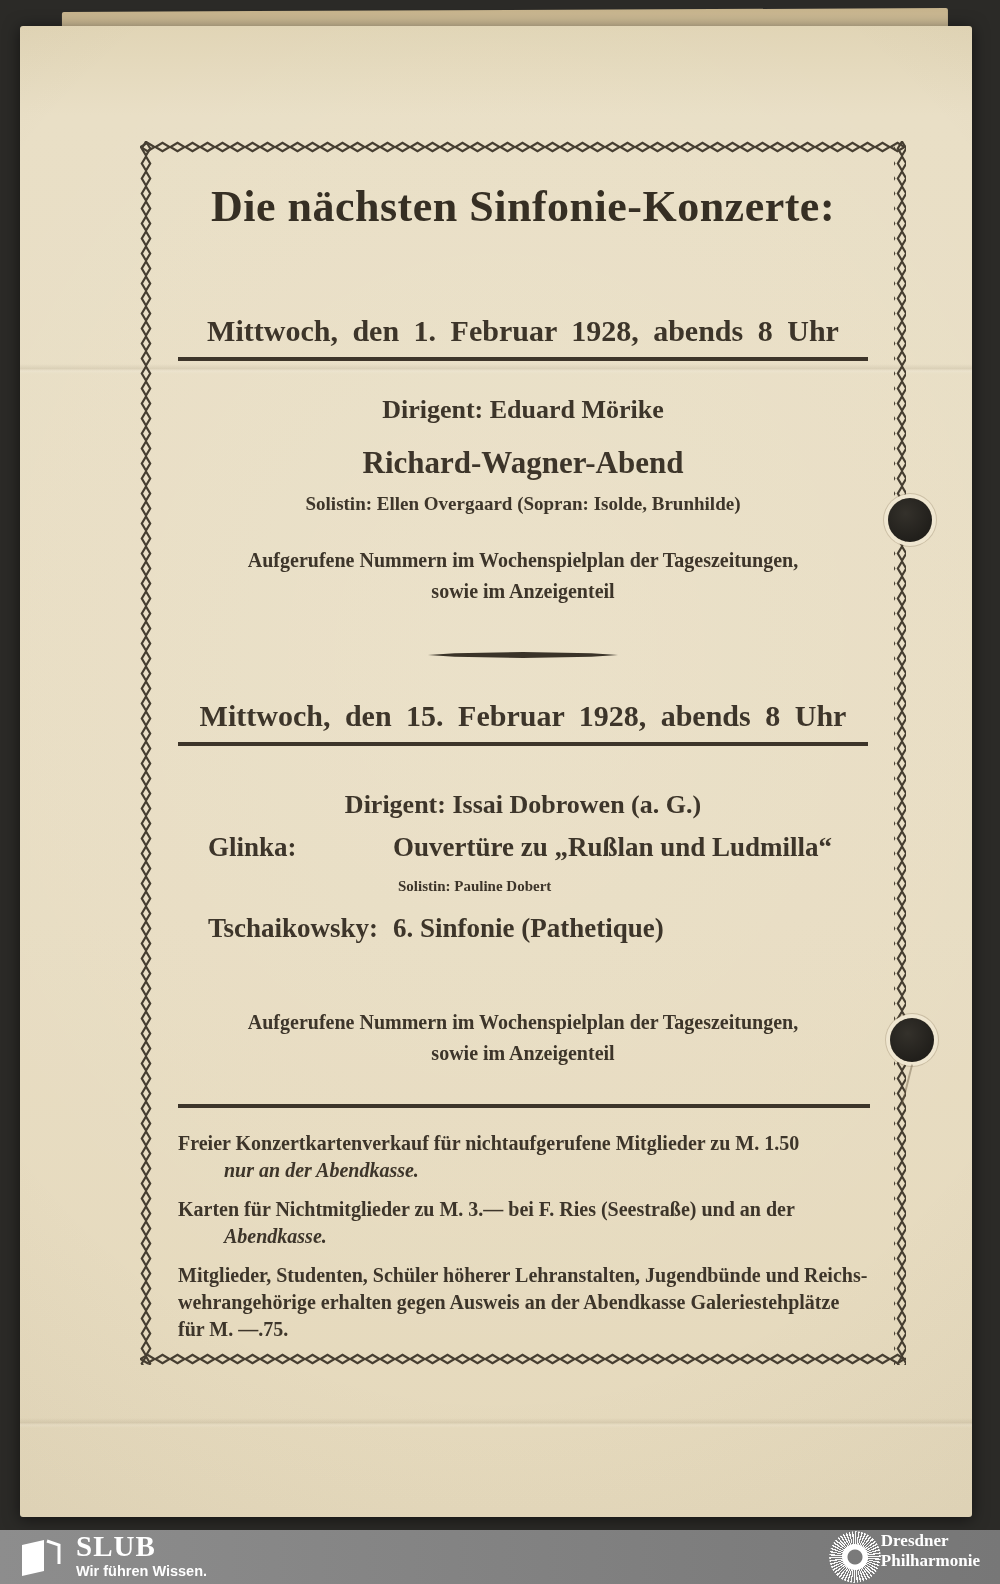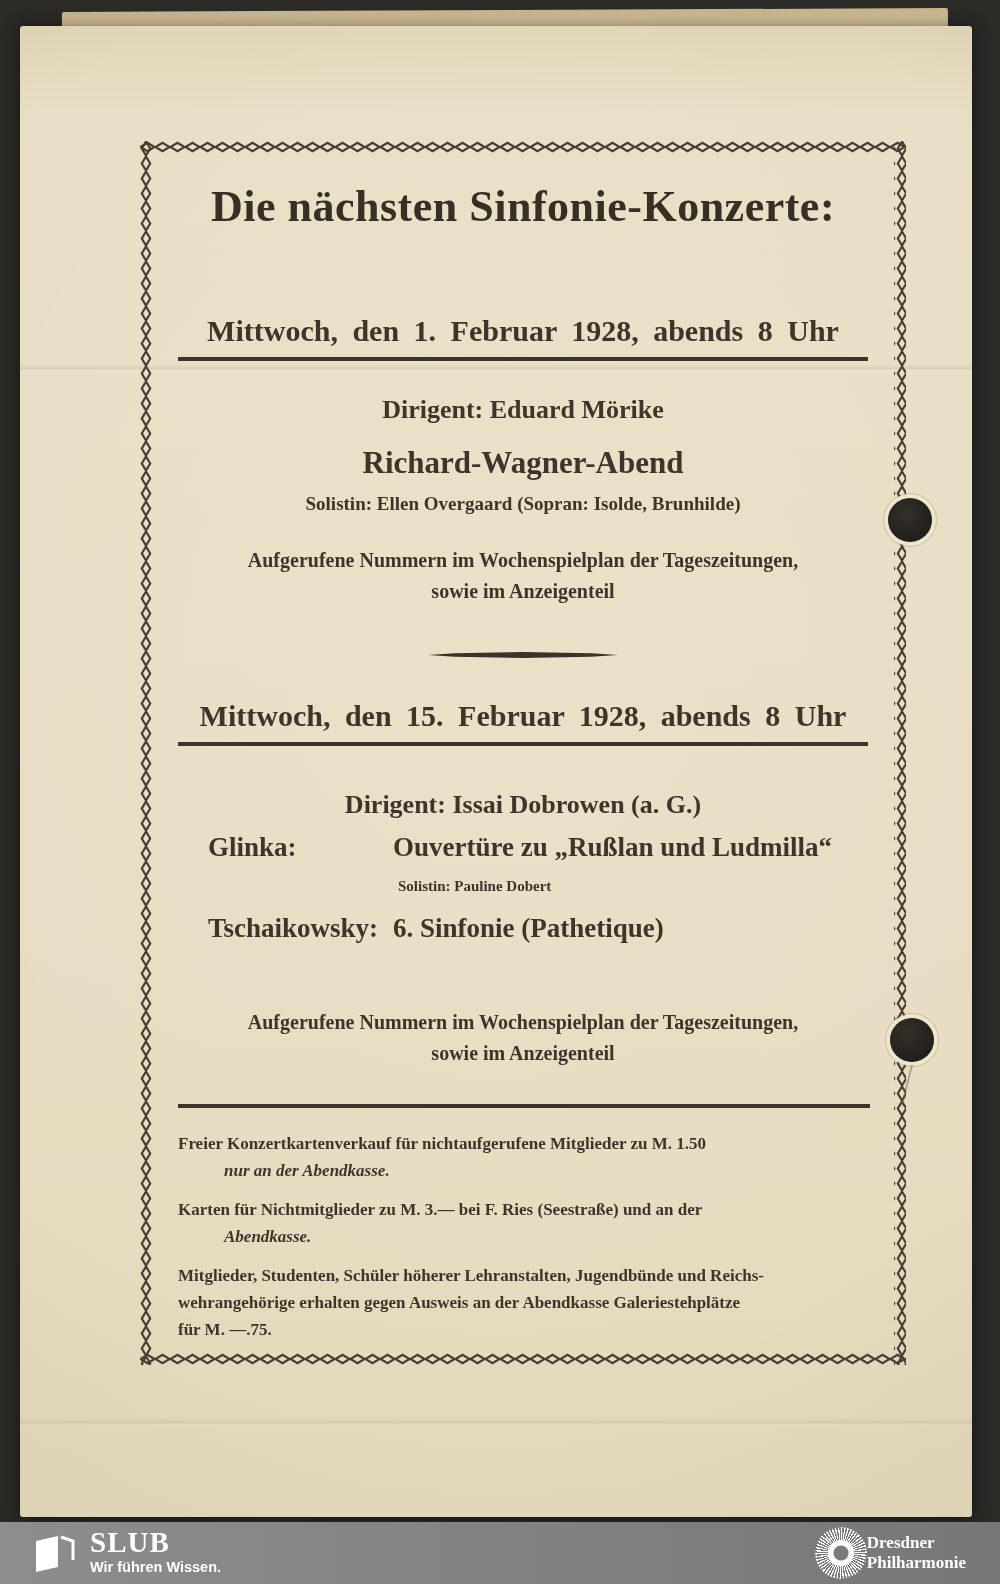--- a/index.html
+++ b/index.html
@@ -52,44 +52,44 @@
   .note1 { top:404px; } .note2 { top:866px; }
   .spindle-divider { position:absolute; top:511px; left:288px; width:190px; height:6px;
     background:#3a3328;
     clip-path:polygon(0 50%,14% 22%,50% 0,86% 22%,100% 50%,86% 78%,50% 100%,14% 78%); }
   .program { position:absolute; top:688px; left:68px; width:676px; font-size:27px; }
   .prow { display:flex; line-height:36px; margin-bottom:11px; }
   .prow .composer { min-width:185px; }
   .psub { font-size:15px; line-height:24px; margin:-2px 0 12px 190px; }
   .rule { position:absolute; top:963px; left:38px; width:692px; height:3.5px; background:#3d352a; }
   .notes-block { position:absolute; top:989px; left:38px; width:702px;
-    font-size:17px; line-height:27px; }
+    font-size:20px; line-height:27px; }
   .tpara { margin-bottom:12px; }
   .tline.indent { padding-left:46px;font-style:italic; }
 
   
   .hole { position:absolute; width:44px; height:44px; border-radius:50%;
     background:radial-gradient(circle at 40% 35%, #34312b, #211f1b 70%);
     box-shadow:0 0 0 4px #efe6d0, 0 0 0 5px rgba(120,100,70,0.25); }
   .hole1 { left:868px; top:472px; }
   .hole2 { left:870px; top:992px; }
   .crack { position:absolute; left:886px; top:1038px; width:2px; height:42px;
     background:rgba(110,95,70,0.45); transform:rotate(14deg); }
 
   
-  .viewer-footer { position:absolute; left:0; bottom:0; width:100%; height:62px;
+  .viewer-footer { position:absolute; left:0; bottom:0; width:100%; height:54px;
     background:linear-gradient(90deg,#8d8d8d,#777777);
     display:flex; align-items:center; justify-content:space-between;
-    padding:0 34px; font-family:"Liberation Sans", sans-serif; color:#fff;margin-top:16px; }
+    padding:0 20px; font-family:"Liberation Sans", sans-serif; color:#fff;margin-top:16px; }
   .slub-block { display:flex; align-items:flex-start; gap:14px; cursor:pointer; }
   .slub-icon { margin-top:4px; }
   .slub-name { font-family:"Liberation Serif", serif; font-weight:bold;
     font-size:29px; line-height:27px; letter-spacing:1px; }
   .slub-tagline { font-size:14.5px; font-weight:bold; margin-top:3px; }
-  .dp-block { display:flex; align-items:center; cursor:pointer; }
+  .dp-block { display:flex; cursor:pointer; }
   .sunburst { position:relative; width:52px; height:52px; border-radius:50%;
     background:repeating-conic-gradient(rgba(255,255,255,0.95) 0deg 3.5deg, rgba(255,255,255,0) 3.5deg 7.2deg);
     -webkit-mask:radial-gradient(circle, transparent 0 7px, #000 8px 26px, transparent 26px);
     mask:radial-gradient(circle, transparent 0 7px, #000 8px 26px, transparent 26px); }
   .sunburst::after { content:""; position:absolute; inset:13px; border-radius:50%;
     border:7px solid #fff; }
   .dp-name { font-family:"Liberation Serif", serif; font-size:17px; font-weight:600;
     line-height:20px; }
 </style>
 </head>

